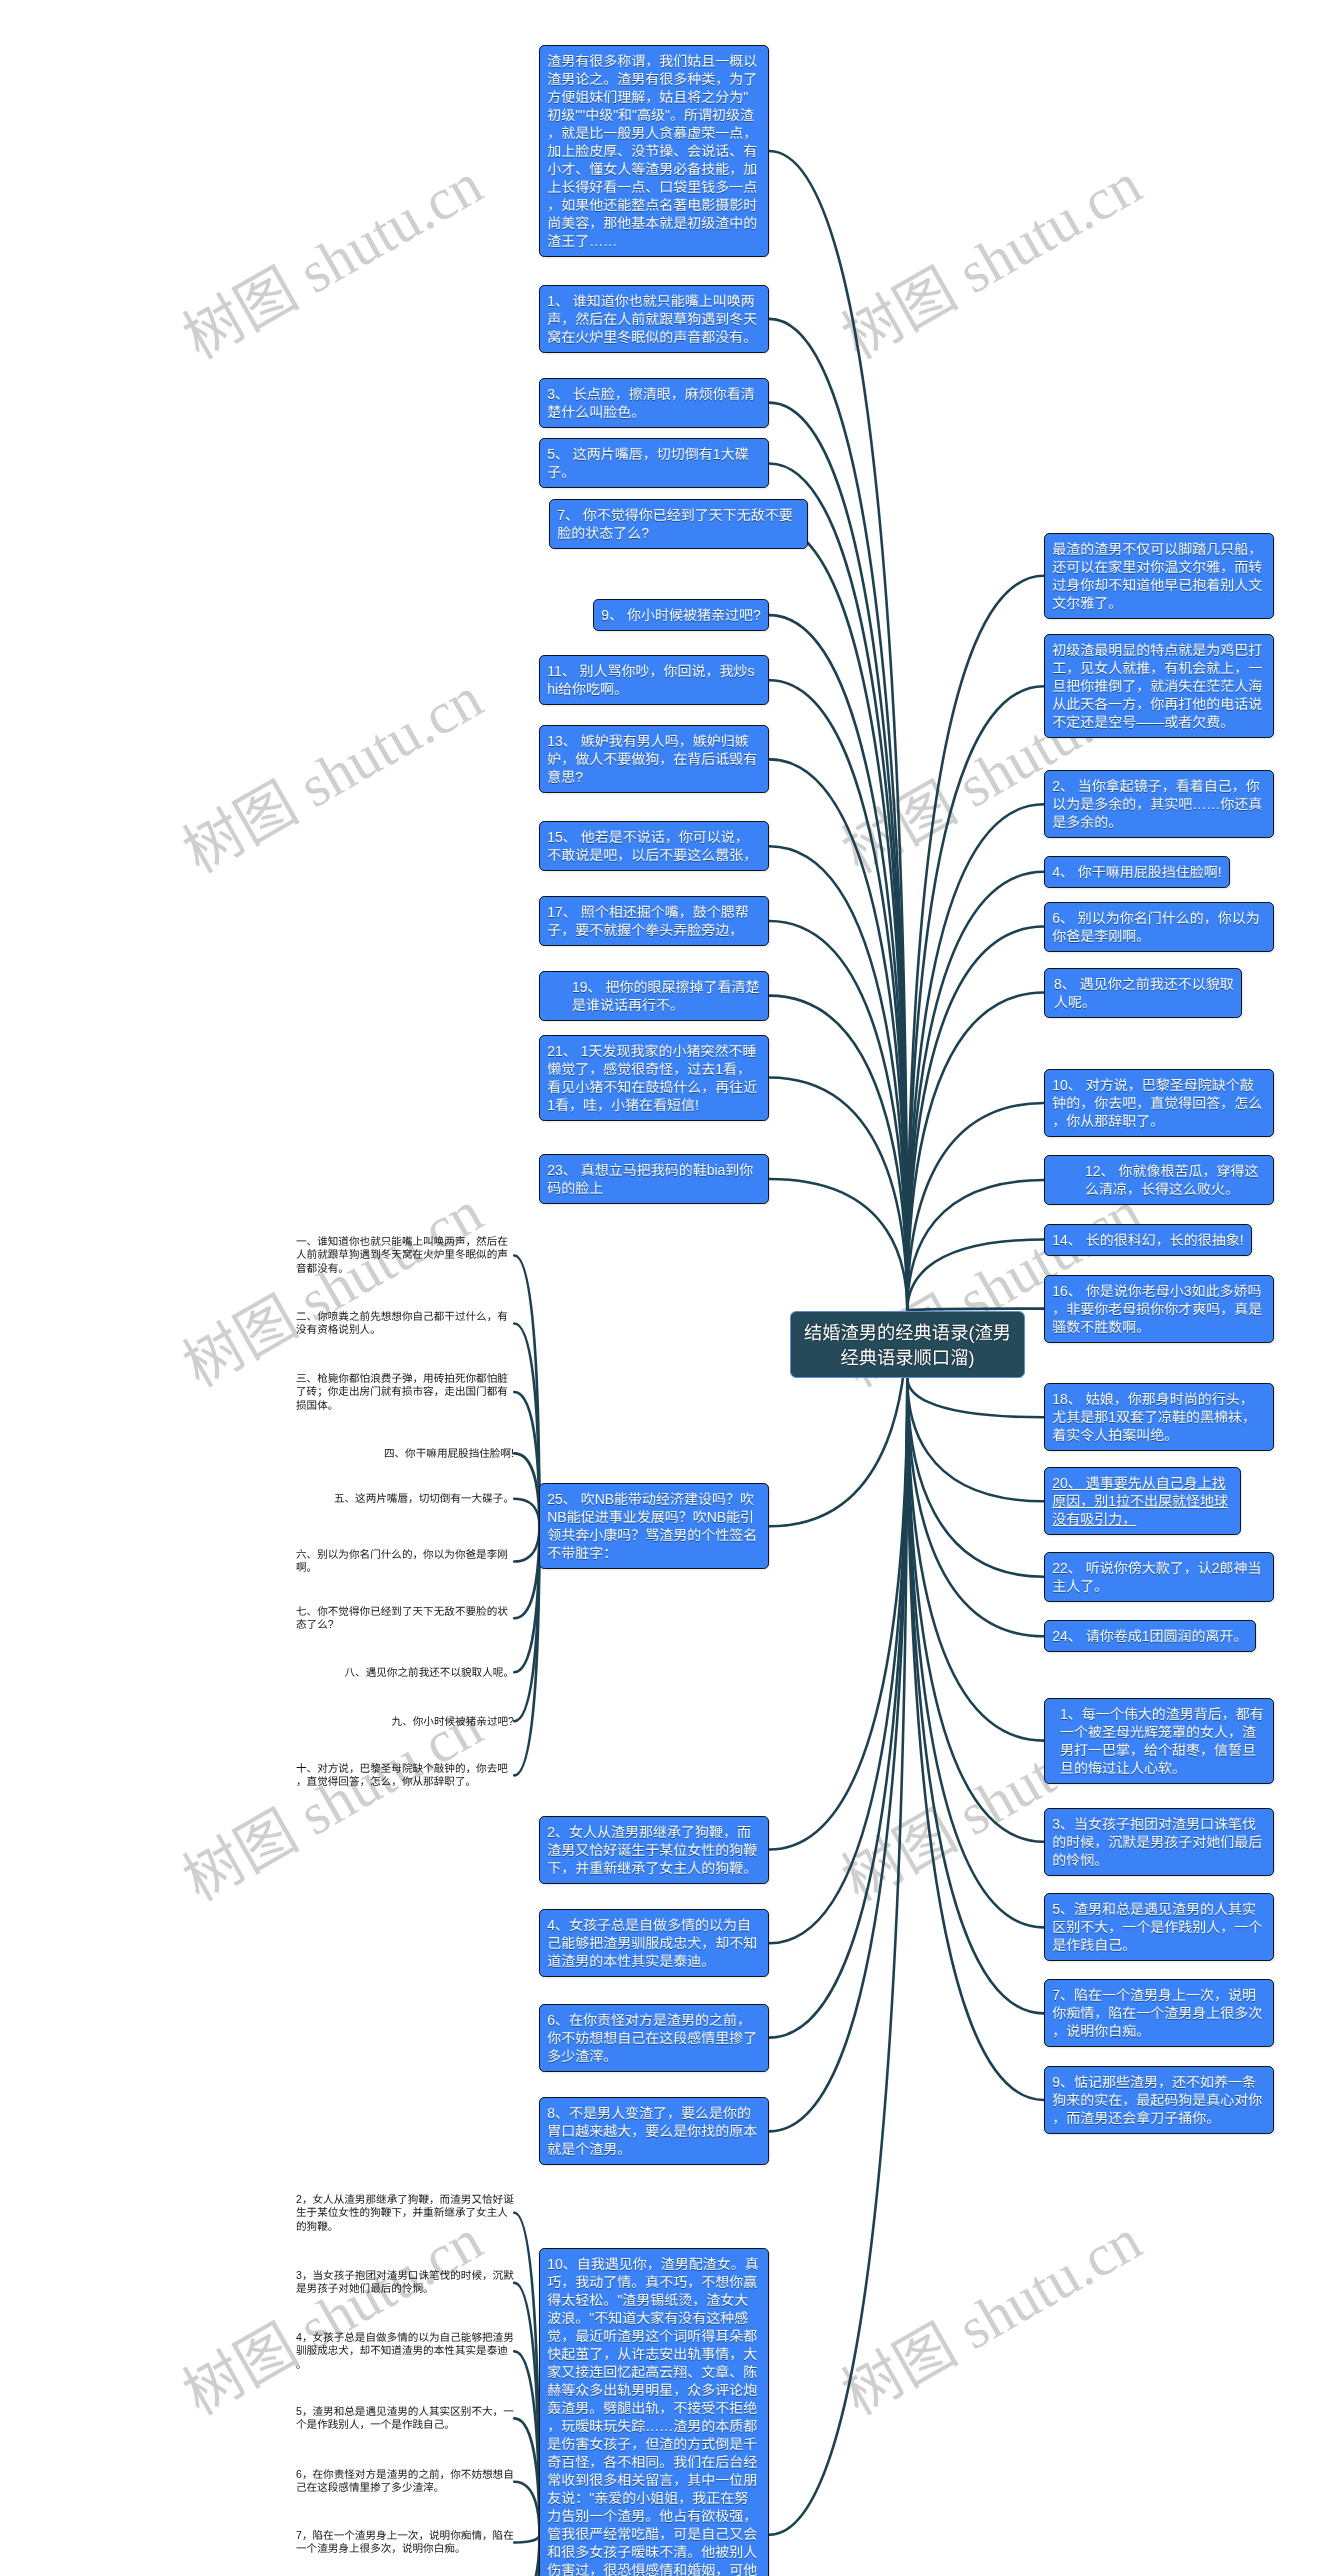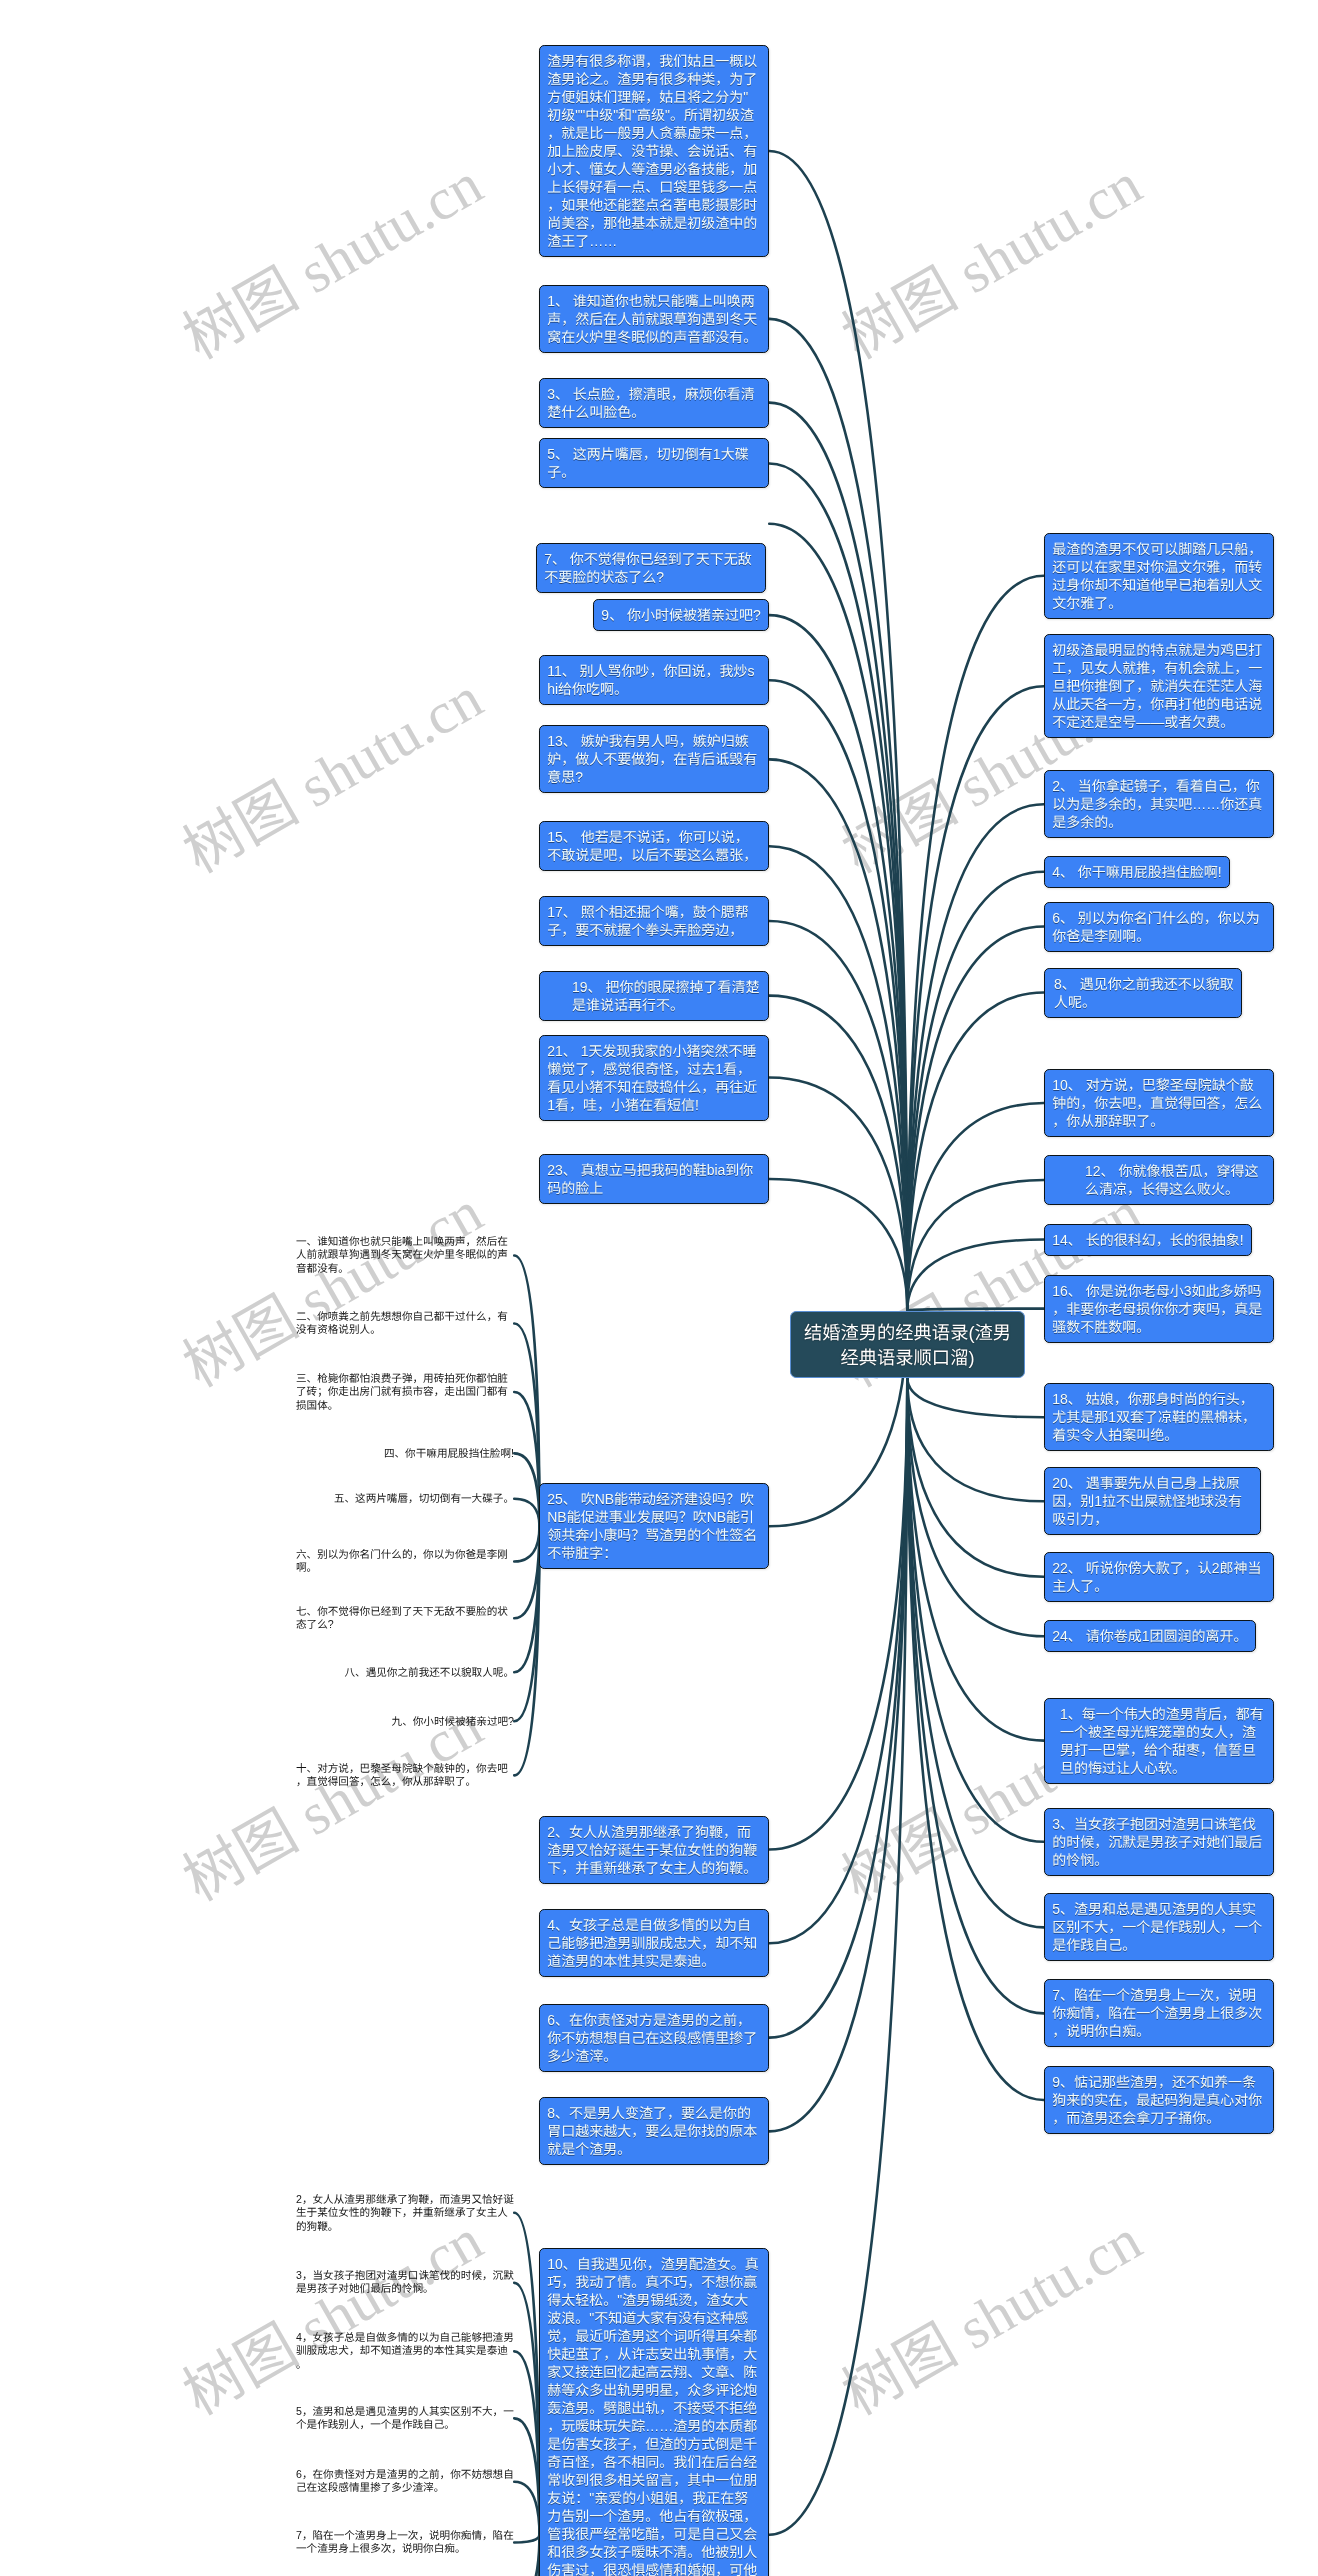--- a/index.html
+++ b/index.html
@@ -105,42 +105,42 @@
   <path d="M517.0,5449.0 C570.9,5449.0 575.0,5505.0 575.0,5529.0"></path>
   <path d="M517.0,5585.0 C570.9,5585.0 575.0,5545.8 575.0,5529.0"></path>
   <path d="M517.0,5722.0 C570.9,5722.0 575.0,5586.9 575.0,5529.0"></path>
   </g>
   </svg>
   <div id="nodes">
   <div class="node gbox" style="left:539px;top:45px;width:230px;">渣男有很多称谓，我们姑且一概以渣男论之。渣男有很多种类，为了方便姐妹们理解，姑且将之分为"初级""中级"和"高级"。所谓初级渣，就是比一般男人贪慕虚荣一点，加上脸皮厚、没节操、会说话、有小才、懂女人等渣男必备技能，加上长得好看一点、口袋里钱多一点，如果他还能整点名著电影摄影时尚美容，那他基本就是初级渣中的渣王了……</div>
   <div class="node gbox" style="left:539px;top:285px;width:230px;">1、 谁知道你也就只能嘴上叫唤两声，然后在人前就跟草狗遇到冬天窝在火炉里冬眠似的声音都没有。</div>
   <div class="node gbox" style="left:539px;top:378px;width:230px;">3、 长点脸，擦清眼，麻烦你看清楚什么叫脸色。</div>
   <div class="node gbox" style="left:539px;top:438px;width:230px;">5、 这两片嘴唇，切切倒有1大碟子。</div>
-  <div class="node gbox" style="left:536px;top:499px;width:230px;margin-top:44px;">7、 你不觉得你已经到了天下无敌不要脸的状态了么?</div>
+  <div class="node gbox" style="left:549px;top:499px;width:259px;">7、 你不觉得你已经到了天下无敌不要脸的状态了么?</div>
   <div class="node gbox" style="right:550px;top:599px;max-width:230px;width:max-content;">9、 你小时候被猪亲过吧?</div>
   <div class="node gbox" style="left:539px;top:655px;width:230px;">11、 别人骂你吵，你回说，我炒shi给你吃啊。</div>
   <div class="node gbox" style="left:539px;top:725px;width:230px;">13、 嫉妒我有男人吗，嫉妒归嫉妒，做人不要做狗，在背后诋毁有意思?</div>
   <div class="node gbox" style="left:539px;top:821px;width:230px;">15、 他若是不说话，你可以说，不敢说是吧，以后不要这么嚣张，</div>
   <div class="node gbox" style="left:539px;top:896px;width:230px;">17、 照个相还掘个嘴，鼓个腮帮子，要不就握个拳头弄脸旁边，</div>
   <div class="node gbox" style="left:539px;top:971px;width:230px;padding-left:32px;">19、 把你的眼屎擦掉了看清楚是谁说话再行不。</div>
   <div class="node gbox" style="left:539px;top:1035px;width:230px;">21、 1天发现我家的小猪突然不睡懒觉了，感觉很奇怪，过去1看，看见小猪不知在鼓捣什么，再往近1看，哇，小猪在看短信!</div>
   <div class="node gbox" style="left:539px;top:1154px;width:230px;">23、 真想立马把我码的鞋bia到你码的脸上</div>
   <div class="node gbox" style="left:539px;top:1483px;width:230px;">25、 吹NB能带动经济建设吗？吹NB能促进事业发展吗？吹NB能引领共奔小康吗？骂渣男的个性签名不带脏字：</div>
   <div class="node gbox" style="left:1044px;top:533px;width:230px;">最渣的渣男不仅可以脚踏几只船，还可以在家里对你温文尔雅，而转过身你却不知道他早已抱着别人文文尔雅了。</div>
   <div class="node gbox" style="left:1044px;top:634px;width:230px;">初级渣最明显的特点就是为鸡巴打工，见女人就推，有机会就上，一旦把你推倒了，就消失在茫茫人海从此天各一方，你再打他的电话说不定还是空号——或者欠费。</div>
   <div class="node gbox" style="left:1044px;top:770px;width:230px;">2、 当你拿起镜子，看着自己，你以为是多余的，其实吧……你还真是多余的。</div>
   <div class="node gbox" style="left:1044px;top:856px;max-width:230px;width:max-content;">4、 你干嘛用屁股挡住脸啊!</div>
   <div class="node gbox" style="left:1044px;top:902px;width:230px;">6、 别以为你名门什么的，你以为你爸是李刚啊。</div>
   <div class="node gbox" style="left:1044px;top:968px;width:198px;padding-left:9px;">8、 遇见你之前我还不以貌取人呢。</div>
   <div class="node gbox" style="left:1044px;top:1069px;width:230px;">10、 对方说，巴黎圣母院缺个敲钟的，你去吧，直觉得回答，怎么，你从那辞职了。</div>
   <div class="node gbox" style="left:1044px;top:1155px;width:230px;padding-left:40px;">12、 你就像根苦瓜，穿得这么清凉，长得这么败火。</div>
   <div class="node gbox" style="left:1044px;top:1224px;max-width:230px;width:max-content;">14、 长的很科幻，长的很抽象!</div>
   <div class="node gbox" style="left:1044px;top:1275px;width:230px;">16、 你是说你老母小3如此多娇吗，非要你老母损你你才爽吗，真是骚数不胜数啊。</div>
   <div class="node gbox" style="left:1044px;top:1383px;width:230px;">18、 姑娘，你那身时尚的行头，尤其是那1双套了凉鞋的黑棉袜，着实令人拍案叫绝。</div>
-  <div class="node gbox" style="left:1044px;top:1467px;width:217px;">20、 遇事要先从自己身上找原因，别1拉不出屎就怪地球没有吸引力，</div>
+  <div class="node gbox" style="left:1044px;top:1467px;width:197px;text-decoration:underline;">20、 遇事要先从自己身上找原因，别1拉不出屎就怪地球没有吸引力，</div>
   <div class="node gbox" style="left:1044px;top:1552px;width:230px;">22、 听说你傍大款了，认2郎神当主人了。</div>
   <div class="node gbox" style="left:1044px;top:1620px;max-width:230px;width:max-content;">24、 请你卷成1团圆润的离开。</div>
   <div class="node gbox" style="left:1044px;top:1698px;width:230px;padding-left:15px;">1、每一个伟大的渣男背后，都有一个被圣母光辉笼罩的女人，渣男打一巴掌，给个甜枣，信誓旦旦的悔过让人心软。</div>
   <div class="node gbox" style="left:1044px;top:1808px;width:230px;">3、当女孩子抱团对渣男口诛笔伐的时候，沉默是男孩子对她们最后的怜悯。</div>
   <div class="node gbox" style="left:1044px;top:1893px;width:230px;">5、渣男和总是遇见渣男的人其实区别不大，一个是作践别人，一个是作践自己。</div>
   <div class="node gbox" style="left:1044px;top:1979px;width:230px;">7、陷在一个渣男身上一次，说明你痴情，陷在一个渣男身上很多次，说明你白痴。</div>
   <div class="node gbox" style="left:1044px;top:2066px;width:230px;">9、惦记那些渣男，还不如养一条狗来的实在，最起码狗是真心对你，而渣男还会拿刀子捅你。</div>
   <div class="node gbox" style="left:539px;top:1816px;width:230px;">2、女人从渣男那继承了狗鞭，而渣男又恰好诞生于某位女性的狗鞭下，并重新继承了女主人的狗鞭。</div>
   <div class="node gbox" style="left:539px;top:1909px;width:230px;">4、女孩子总是自做多情的以为自己能够把渣男驯服成忠犬，却不知道渣男的本性其实是泰迪。</div>
   <div class="node gbox" style="left:539px;top:2004px;width:230px;">6、在你责怪对方是渣男的之前，你不妨想想自己在这段感情里掺了多少渣滓。</div>

